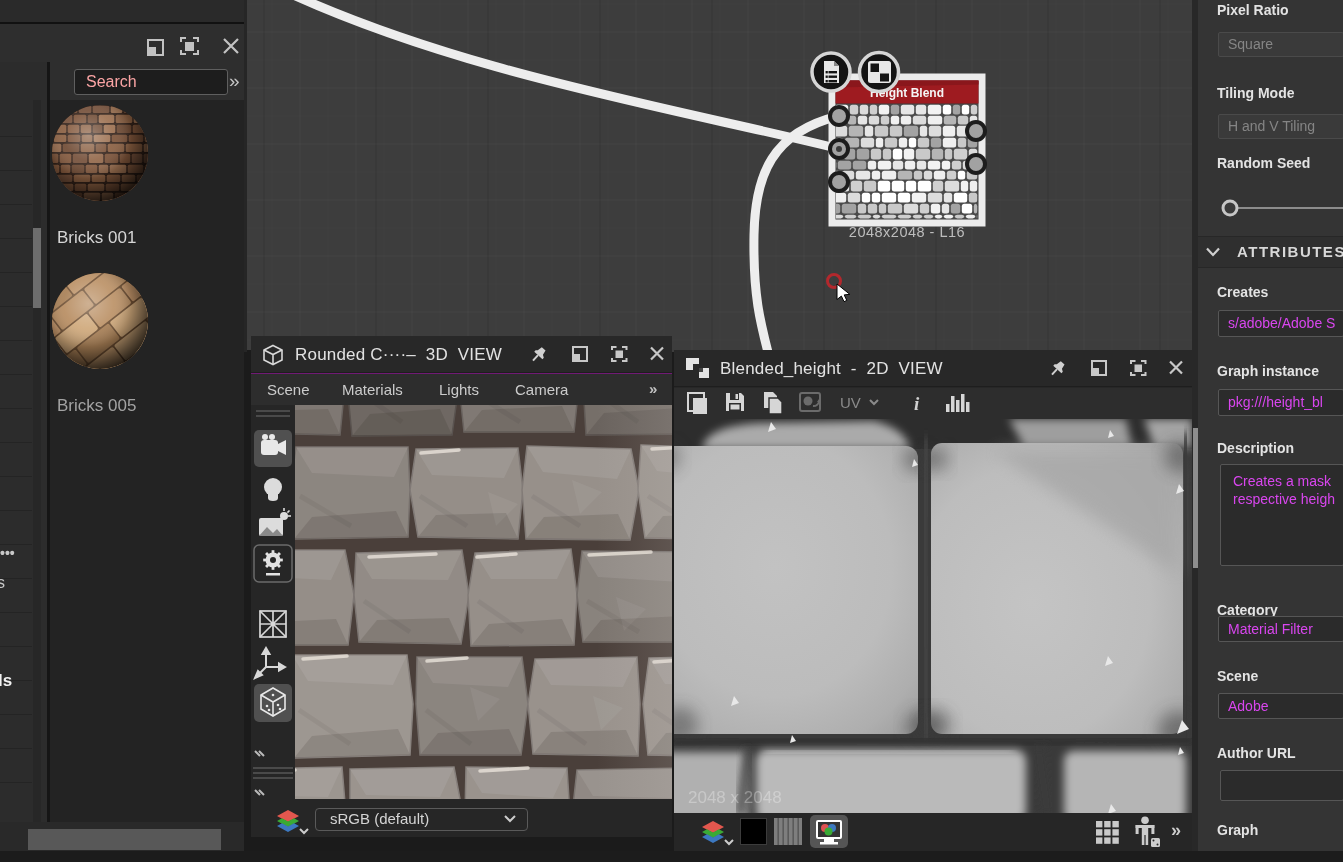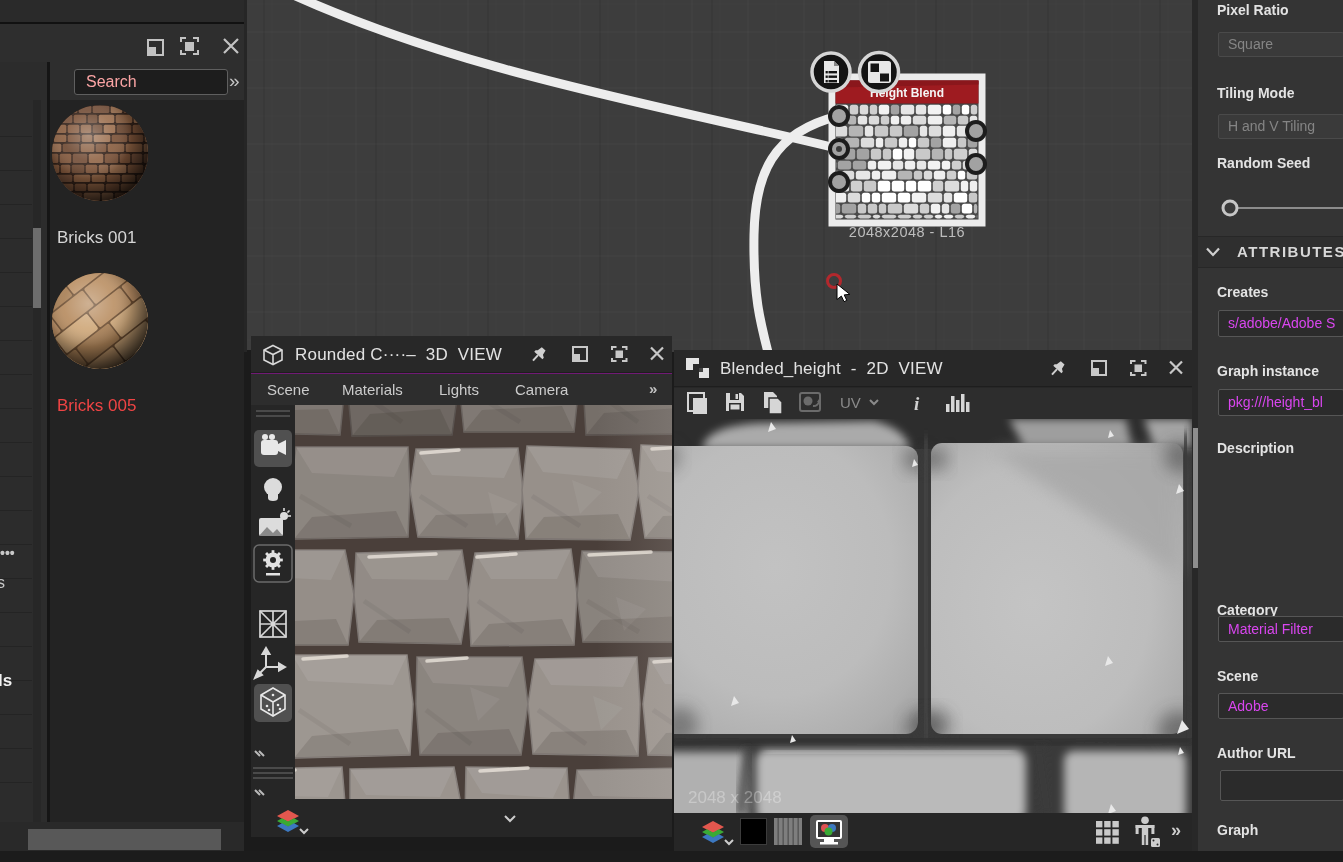--- a/index.html
+++ b/index.html
@@ -419,21 +419,21 @@
           <rect x="96.8" y="96.8" width="40.4" height="19.4" rx="2" fill="#c49a6d"></rect>
           <rect x="-40.2" y="117.8" width="40.4" height="19.4" rx="2" fill="#bb9166"></rect>
           <rect x="1.8" y="117.8" width="40.4" height="19.4" rx="2" fill="#c09368"></rect>
           <rect x="43.8" y="117.8" width="40.4" height="19.4" rx="2" fill="#bb9166"></rect>
           <rect x="85.8" y="117.8" width="40.4" height="19.4" rx="2" fill="#bb9166"></rect>
         </g>
         <circle cx="48" cy="48" r="48" fill="url(#sh2)"></circle>
       </g>
     </svg>
     <div class="abs" style="left:57px;top:228px;color:#d6d6d6;font-size:17px">Bricks 001</div>
-    <div class="abs" style="left:57px;top:396px;color:#ef4444;font-size:17px">Bricks 005</div>
+    <div class="abs" style="left:57px;top:396px;color:#a3a3a3;font-size:17px">Bricks 005</div>
     <div class="abs" style="left:0px;top:545px;color:#c8c8c8;font-size:14px;font-weight:bold">•••</div>
     <div class="abs" style="left:-3px;top:574px;color:#c8c8c8;font-size:16px">s</div>
     <div class="abs" style="left:-2px;top:671px;color:#f2f2f2;font-size:17px;font-weight:bold">ls</div>
     <div class="abs" style="left:0;top:822px;width:244px;height:29px;background:#292929"></div>
     <div class="abs" style="left:28px;top:829px;width:193px;height:21px;background:#585858"></div>
   </div>
 <div class="abs" style="left:244px;top:350px;width:7px;height:512px;background:#1b1b1b"></div>
 <div class="abs" style="left:244px;top:0;width:3px;height:352px;background:#262626"></div>
 <div class="abs" style="left:251px;top:336px;width:421px;height:501px;background:#701a75">
     <div class="abs" style="left:0;top:0;width:421px;height:37px;background:#282828;border-bottom:1px solid #1e1e1e"></div>
@@ -661,20 +661,21 @@
         </defs>
         <rect width="377" height="394" fill="url(#v3r)"></rect>
       </svg></div>
     <div class="abs" style="left:0;top:463px;width:421px;height:38px;background:#262626"></div>
     <svg class="abs" style="left:24px;top:473px" width="34" height="28" viewBox="0 0 34 28">
       <path d="M 13,1 L 24,7 L 13,13 L 2,7 Z" fill="#e2574e"></path>
       <path d="M 2,12 L 13,18 L 24,12 L 19,9.2 L 13,12.5 L 7,9.2 Z" fill="#3aaa35"></path>
       <path d="M 2,17 L 13,23 L 24,17 L 19,14.2 L 13,17.5 L 7,14.2 Z" fill="#3c78c0"></path>
       <path d="M 25,20 l 4,4 4,-4" stroke="#cccccc" stroke-width="2" fill="none"></path>
     </svg>
+    <div class="abs" style="left:64px;top:472px;width:213px;height:23px;border:1.5px solid #5a5a5a;border-radius:4px;color:#d4d4d4;font-size:15px;line-height:20px;padding-left:14px">sRGB (default)</div>
     <svg class="abs" style="left:252px;top:478px" width="14" height="10">
       <path d="M 2,2 L 7,7 L 12,2" stroke="#cccccc" stroke-width="2" fill="none"></path>
     </svg>
   </div>
 <div class="abs" style="left:674px;top:350px;width:518px;height:501px;background:#272727">
     <div class="abs" style="left:0;top:0;width:518px;height:37px;background:#282828;border-bottom:1px solid #1e1e1e"></div>
     <svg class="abs" style="left:12px;top:8px" width="24" height="22" viewBox="0 0 24 22">
 <rect x="0" y="0" width="13" height="12" fill="#e4e4e4"></rect>
 <rect x="7" y="6" width="6" height="6" fill="#2a2a2a"></rect>
 <rect x="13" y="10" width="10" height="10" fill="#e4e4e4"></rect>
@@ -854,20 +855,21 @@
     <div class="abs" style="left:6px;top:236px;width:145px;height:32px;background:#2f2f2f;border-top:1px solid #272727;border-bottom:1px solid #272727"></div>
     <svg class="abs" style="left:13px;top:246px" width="16" height="12">
       <path d="M 2,2.5 L 8,9 L 14,2.5" stroke="#cfcfcf" stroke-width="2.2" fill="none"></path>
     </svg>
     <div class="abs" style="left:45px;top:243px;color:#d8d8d8;font-size:15px;font-weight:bold;letter-spacing:1.5px;white-space:nowrap">ATTRIBUTES</div>
     <div class="lbl" style="left:25px;top:284px">Creates</div>
     <div class="inp" style="left:26px;top:310px;width:126px;height:27px;line-height:25px">s/adobe/Adobe S</div>
     <div class="lbl" style="left:25px;top:363px">Graph instance</div>
     <div class="inp" style="left:26px;top:389px;width:126px;height:27px;line-height:25px">pkg:///height_bl</div>
     <div class="lbl" style="left:25px;top:440px">Description</div>
+    <div class="inp" style="left:28px;top:464px;width:124px;height:102px;line-height:18px;font-size:14px;padding:7px 0 0 12px;white-space:normal">Creates a mask respective heigh</div>
     <div class="lbl" style="left:25px;top:602px">Category</div>
     <div class="inp" style="left:26px;top:616px;width:126px;height:26px;line-height:24px">Material Filter</div>
     <div class="lbl" style="left:25px;top:668px">Scene</div>
     <div class="inp" style="left:26px;top:693px;width:126px;height:26px;line-height:24px">Adobe</div>
     <div class="lbl" style="left:25px;top:745px">Author URL</div>
     <div class="inp" style="left:28px;top:770px;width:124px;height:31px"></div>
     <div class="lbl" style="left:25px;top:822px">Graph</div>
   </div>
 <div class="abs" style="left:0;top:851px;width:1343px;height:11px;background:#1c1c1c"></div>
 </body></html>

